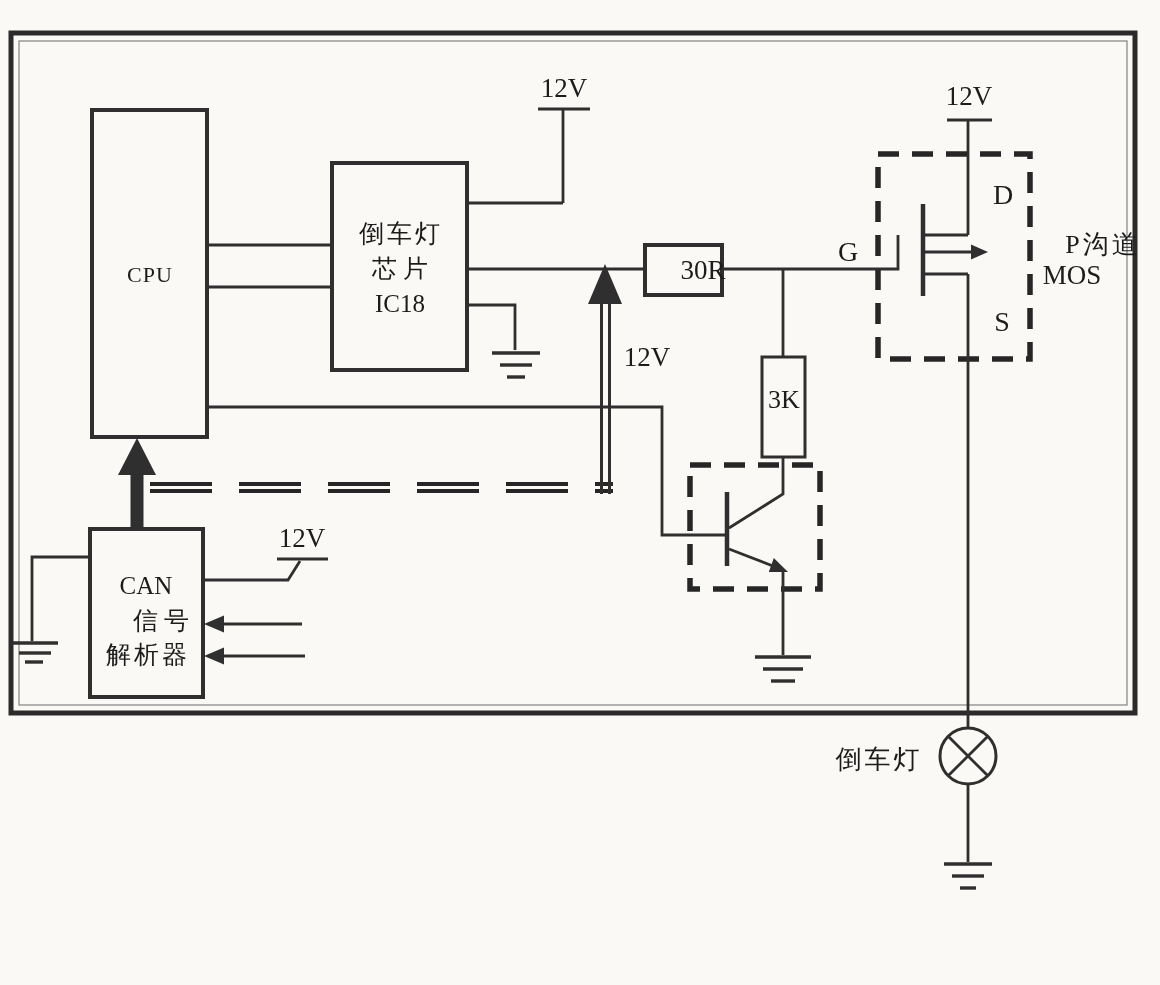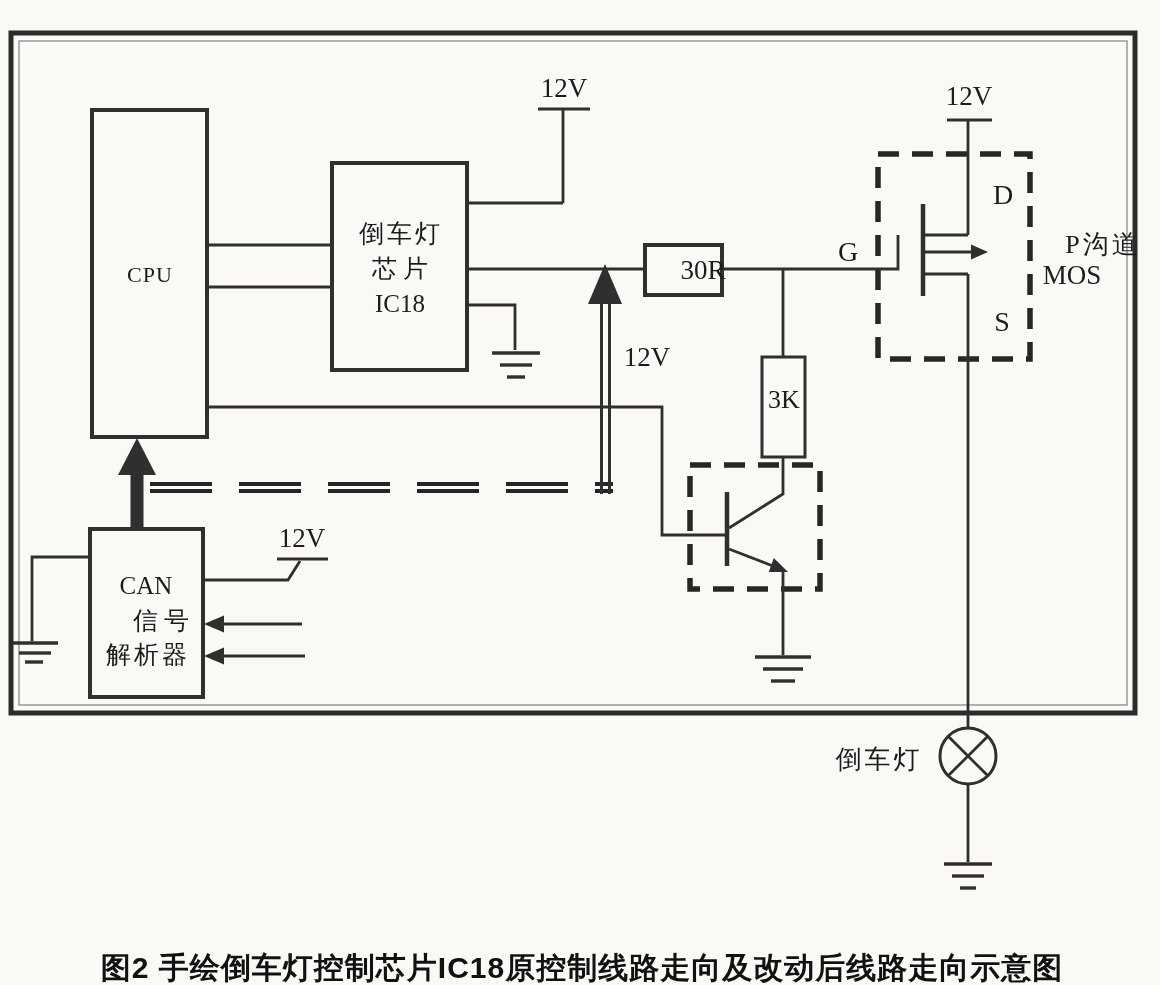--- a/index.html
+++ b/index.html
@@ -158,15 +158,14 @@
 <div class="lbl f27" style="left:647px;top:345px;">12V</div>
 
 <div class="lbl f25" style="left:146px;top:573px;text-align:center;">CAN</div>
 <div class="lbl f25 spaced" style="left:149px;top:608px;margin-left:15px;">信号</div>
 <div class="lbl f25 spaced2" style="left:148px;top:642px;">解析器</div>
 <div class="lbl f27" style="left:302px;top:526px;">12V</div>
 
 
 <div class="lbl f26 spaced2" style="left:879px;top:748px;">倒车灯</div>
 
-<div class="lbl caption" style="left:582px;top:956px;">图2 手绘倒车灯控制芯片IC18原控制线路走向及改动后线路走向示意图</div>
 
 </div>
 
 </body></html>

